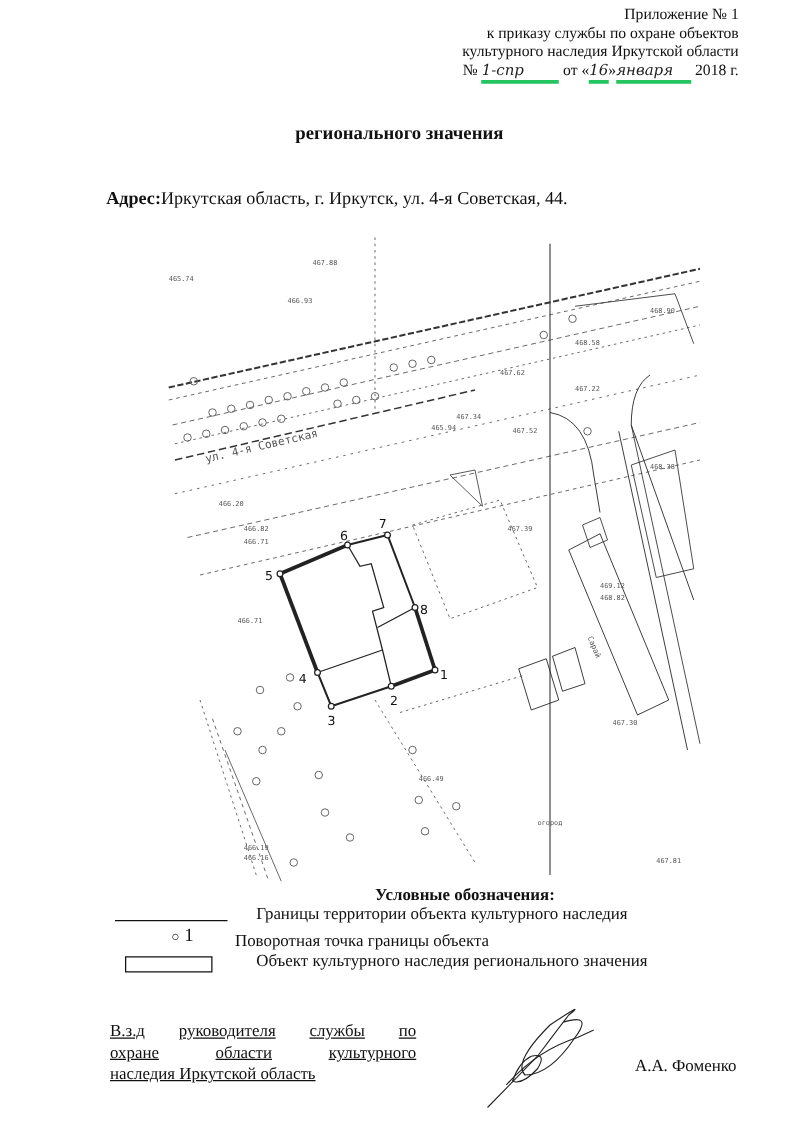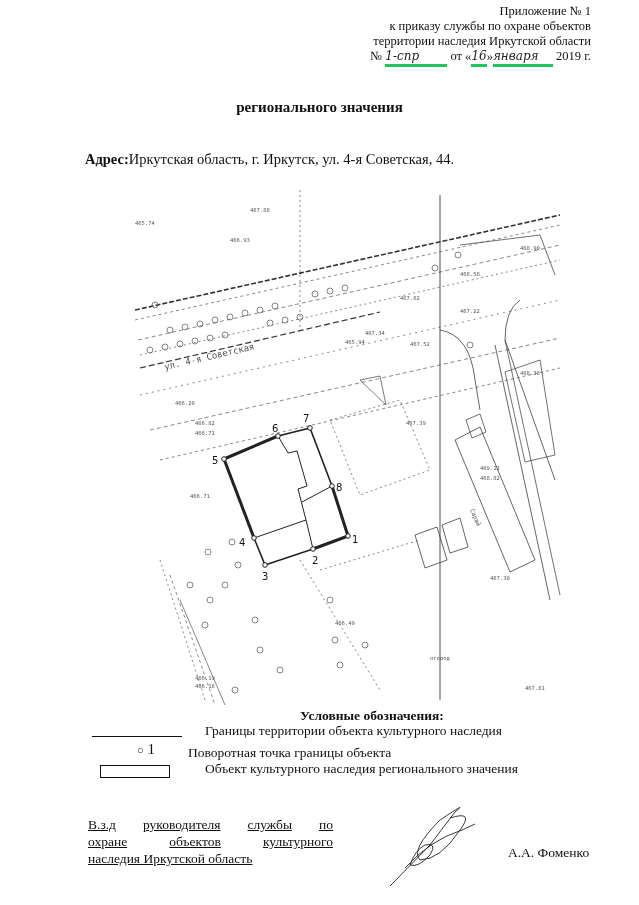--- a/index.html
+++ b/index.html
@@ -19,26 +19,26 @@
   .signer span { display:block; }
   .signer .just { text-align:justify; text-align-last:justify; }
   .name { left:508px; top:845px; font-size:13.5px; }
 </style>
 </head>
 <body>
 
 <div class="abs appendix">
   <div>Приложение № 1</div>
   <div>к приказу службы по охране объектов</div>
-  <div>территории наследия Иркутской области</div>
+  <div>культурного наследия Иркутской области</div>
   <div>
     <span>№</span>
     <span class="uline" style="width:62px;text-align:left;"><span class="hand" style="text-decoration:none">1-спр</span></span>
     <span>от «</span><span class="uline hand" style="text-decoration:none">16</span><span>»</span><span class="uline hand" style="text-decoration:none;width:60px;text-align:left">января</span>
-    <span>2019 г.</span>
+    <span>2018 г.</span>
   </div>
 </div>
 
 <div class="abs title">
   <div>регионального значения</div>
 </div>
 
 <div class="abs info">
   <div>
     <b>Адрес:</b><span>Иркутская область, г. Иркутск, ул. 4-я Советская, 44.</span>
@@ -213,19 +213,19 @@
     <span style="display:flex;justify-content:space-between;">
       <span>В.з.д</span>
       <span>руководителя</span>
       <span>службы</span>
       <span>по</span>
     </span>
   </span>
   <span>
     <span style="display:flex;justify-content:space-between;">
       <span>охране</span>
-      <span>объектов</span>
+      <span>области</span>
       <span>культурного</span>
     </span>
   </span>
   <span>наследия Иркутской область</span>
 </div>
 <div class="abs name">А.А. Фоменко</div>
 
 </body></html>

